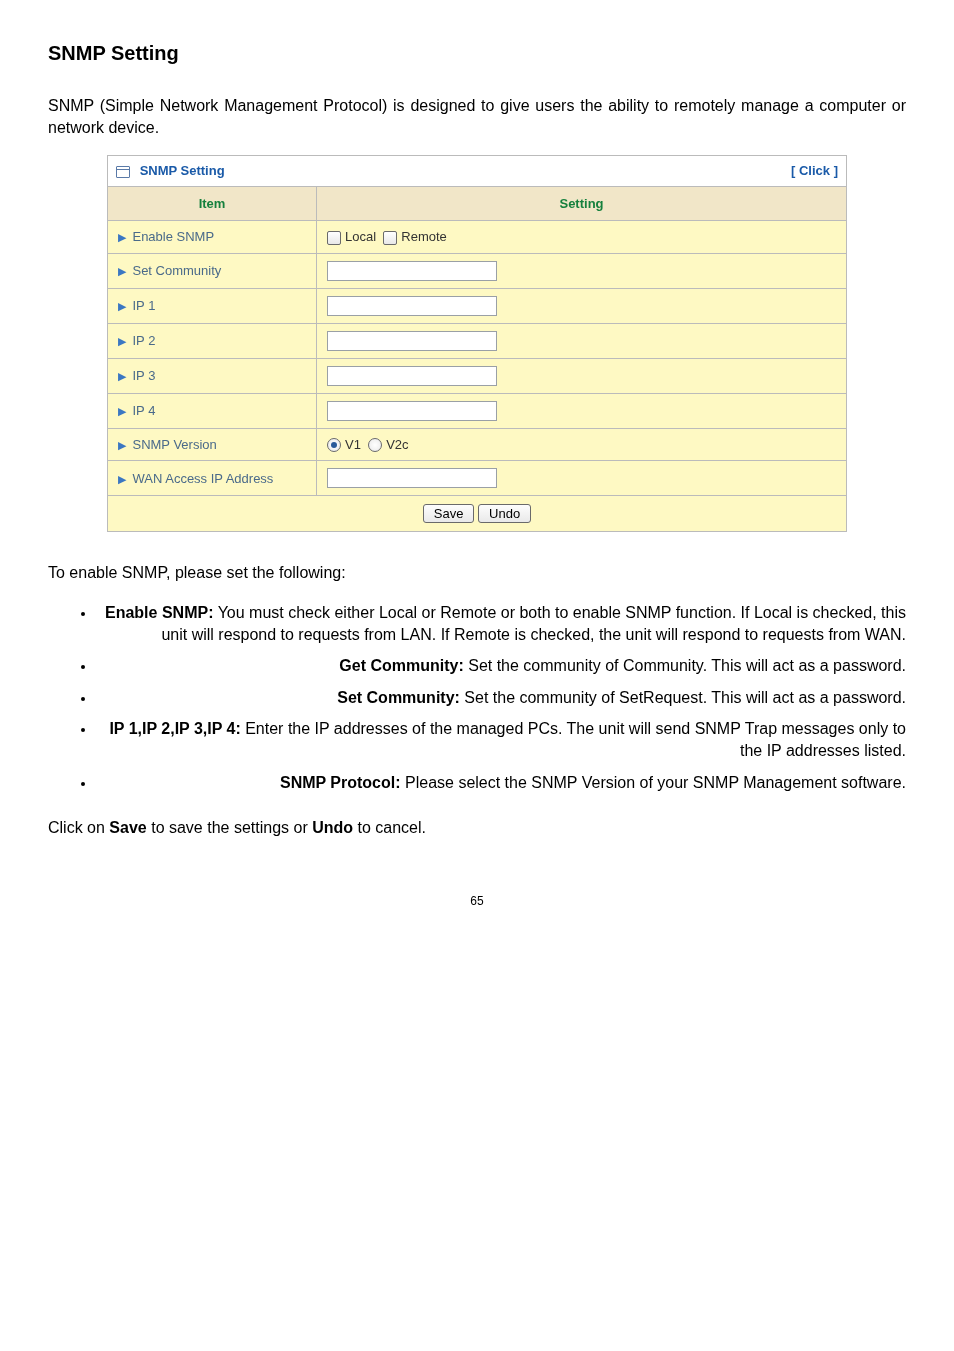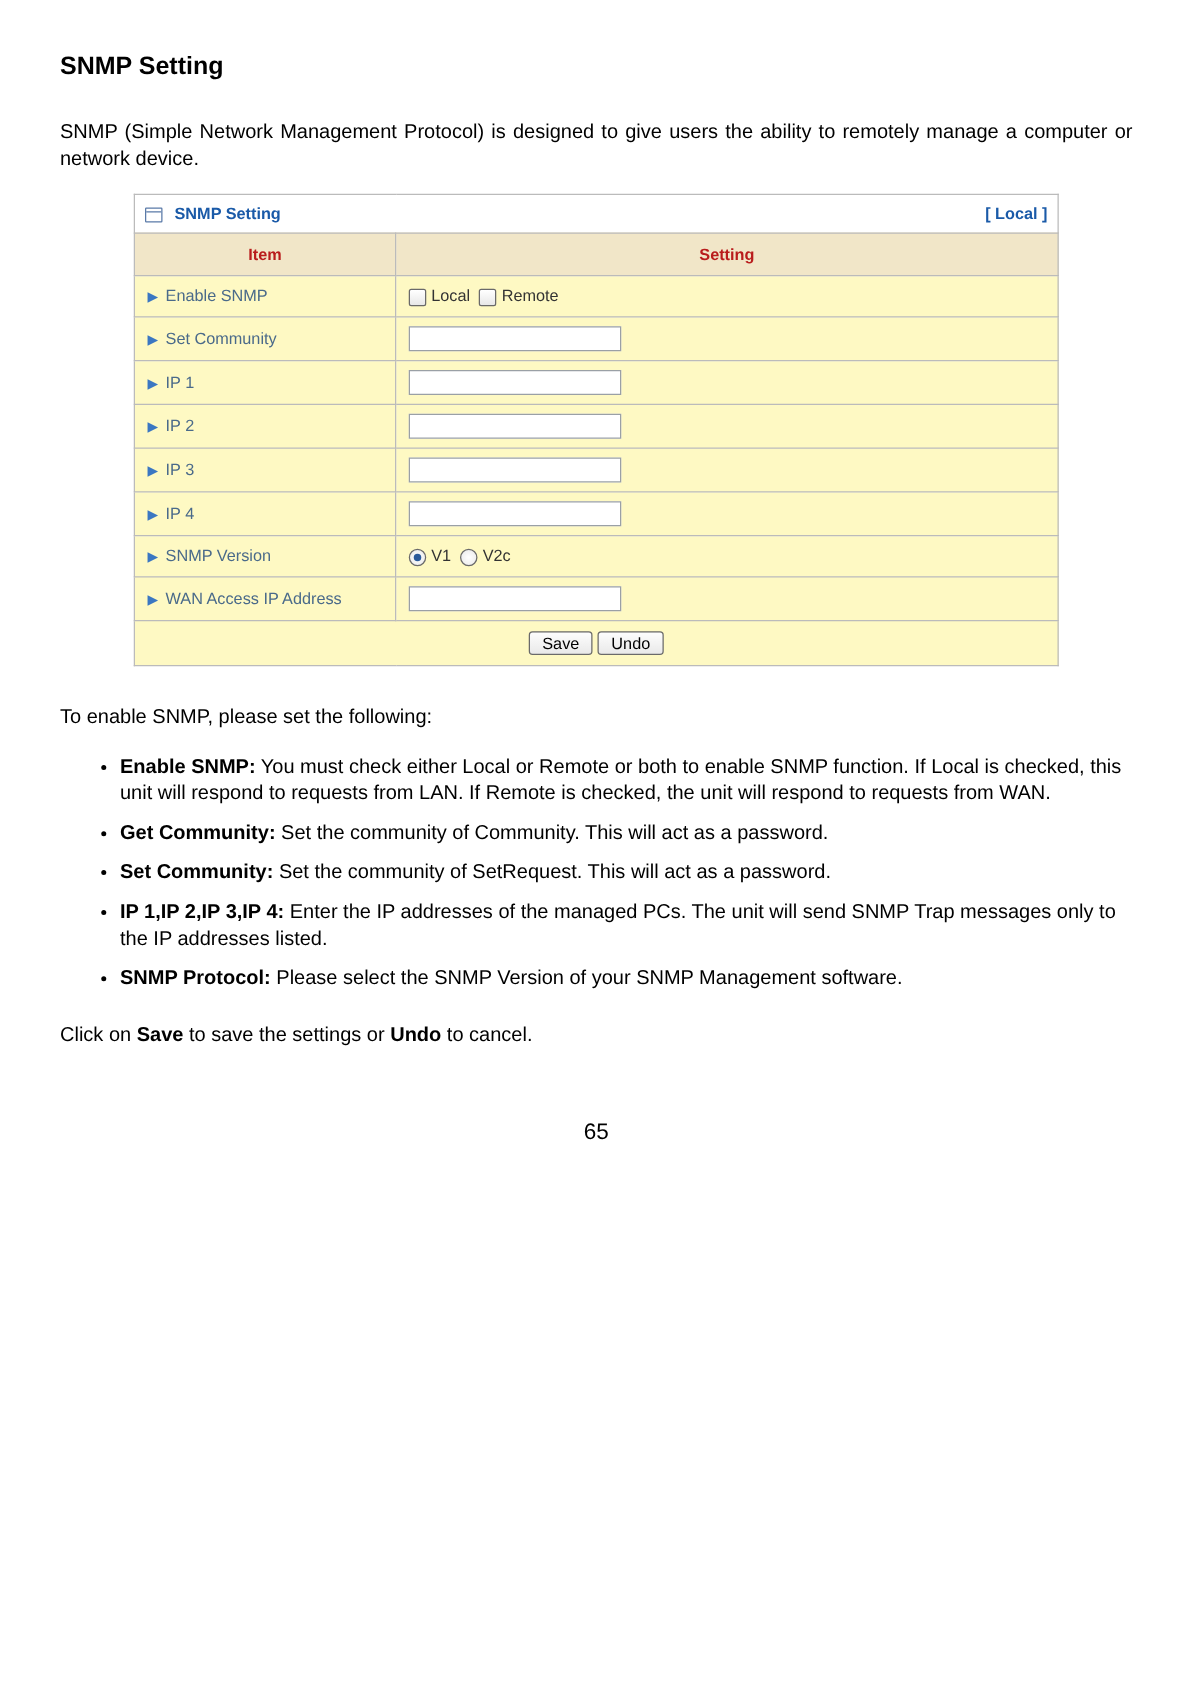--- a/index.html
+++ b/index.html
@@ -66,21 +66,21 @@
   }
   .help-link {
     float:right;
     color:#1a5aa8;
     font-weight:bold;
   }
   .col-head-row td {
     background:#f1e6c8;
     text-align:center;
     font-weight:bold;
-    color:#b91c1c;
+    color:#15803d;
     padding:8px 10px;
   }
   .left-cell {
     width: 188px;
     color:#4a6a8a;
     background:#fff;
   }
   .arrow {
     color:#3b77c2;
     font-size:11px;
@@ -134,50 +134,51 @@
     border:1px solid #6a6a6a;
     background:linear-gradient(#fdfdfd,#e9e9e9);
     border-radius:3px;
     cursor:pointer;
     font-family:inherit;
   }
   p.lead2 { margin: 0 0 18px 0; }
   ul.bullets {
     margin:0 0 24px 0;
     padding-left: 48px;
+    text-align: right;
   }
   ul.bullets > li {
     margin: 10px 0;
     line-height:1.35;
   }
   ul.bullets > li::marker {
     font-size: 14px;
   }
   p.closing { margin: 0 0 54px 0; }
   .page-number {
     text-align:center;
-    font-size:18px;
+    font-size:12px;
     color:#000;
   }
 </style>
 </head>
 <body>
 
 <h2 class="page-title">SNMP Setting</h2>
 
 <p class="intro">SNMP (Simple Network Management Protocol) is designed to give users the ability to remotely manage a computer or network device.</p>
 
 <div class="snmp-table-wrap">
 <table class="snmp-table">
   <tbody>
         <tr class="panel-header-row">
     <td colspan="2">
       <span class="panel-icon"></span>
       <span class="panel-title">SNMP Setting</span>
-      <span class="help-link">[ Local ]</span>
+      <span class="help-link">[ Click ]</span>
     </td>
   </tr>
   <tr class="col-head-row">
     <td>Item</td>
     <td>Setting</td>
   </tr>
   <tr>
     <td class="left-cell">
       <span class="arrow">▶</span><span>Enable SNMP</span>
     </td>

